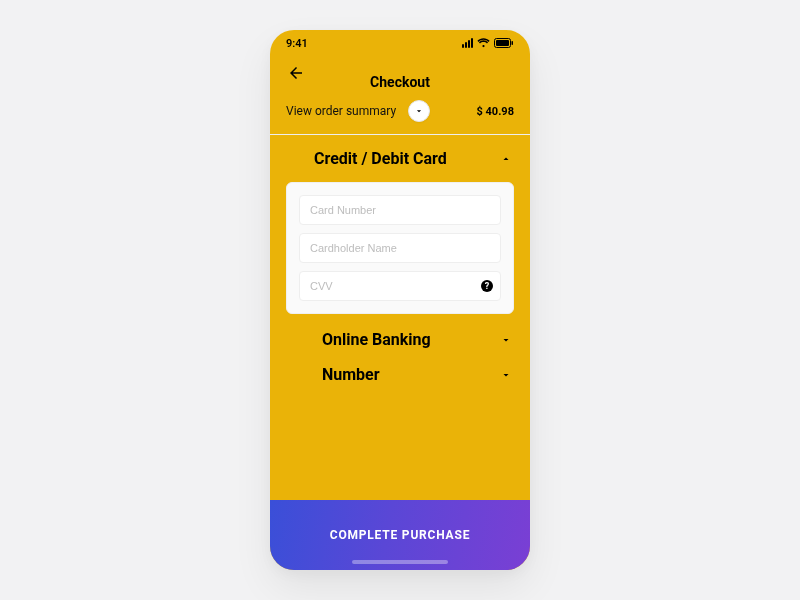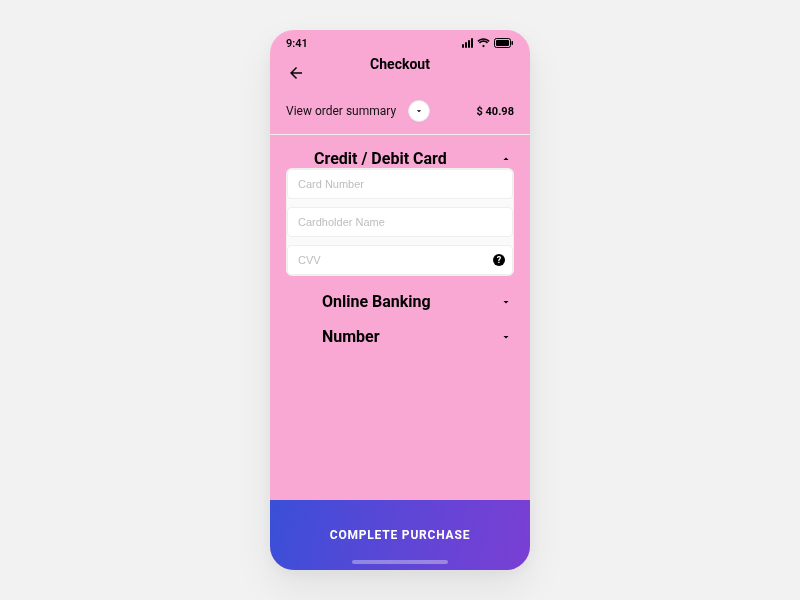--- a/index.html
+++ b/index.html
@@ -7,21 +7,21 @@
   body {
     background: #f2f2f3;
     font-family: -apple-system, BlinkMacSystemFont, "Segoe UI", Roboto, Helvetica, Arial, sans-serif;
     display: flex;
     align-items: center;
     justify-content: center;
   }
   .phone {
     width: 260px;
     height: 540px;
-    background: #f9a8d4;
+    background: #eab308;
     border-radius: 24px;
     box-shadow: 0 18px 40px rgba(0,0,0,0.07), 0 4px 14px rgba(0,0,0,0.04);
     position: relative;
     overflow: hidden;
     display: flex;
     flex-direction: column;
   }
   .status-bar {
     height: 26px;
     display: flex;
@@ -37,21 +37,21 @@
   .signal-bars span { width: 2px; background:#000; border-radius:1px; }
   .signal-bars span:nth-child(1){height:4px}
   .signal-bars span:nth-child(2){height:6px}
   .signal-bars span:nth-child(3){height:8px}
   .signal-bars span:nth-child(4){height:10px}
   .wifi-icon, .battery-icon { display:inline-flex; }
   .header {
     position: relative;
     height: 34px;
     display: flex;
-    align-items: flex-start;
+    align-items: flex-end;
     justify-content: center;
   }
   .back-btn {
     position: absolute;
     left: 14px;
     top: 50%;
     transform: translateY(-50%);
     width: 24px; height: 24px;
     display:flex;align-items:center;justify-content:center;
     cursor:pointer;
@@ -74,24 +74,25 @@
   .section {
     padding: 14px 16px 0 16px;
   }
   .section-head {
     display:flex;align-items:center;justify-content:space-between;
     cursor:pointer;
   }
   .section-title { font-size:16px; font-weight:700; color:#000;margin-left:28px; }
   .section-icon { width:16px;height:16px;display:flex;align-items:center;justify-content:center;}
   .card-form {
-    margin-top:0;
+    margin-top:14px;
     background:#fafafa;
     border:1px solid #f0f0f0;
     border-radius:6px;
+    padding:12px;
     display:flex;flex-direction:column;gap:8px;
   }
   .field {
     background:#fff;
     border:1px solid #eee;
     border-radius:4px;
     height:30px;
     padding:0 10px;
     font-size:11px;
     color:#333;

